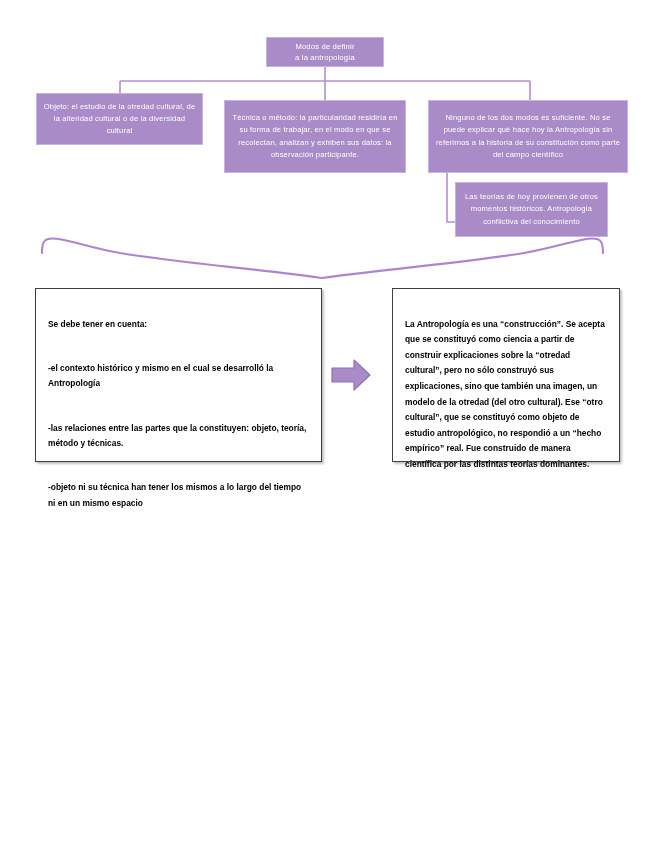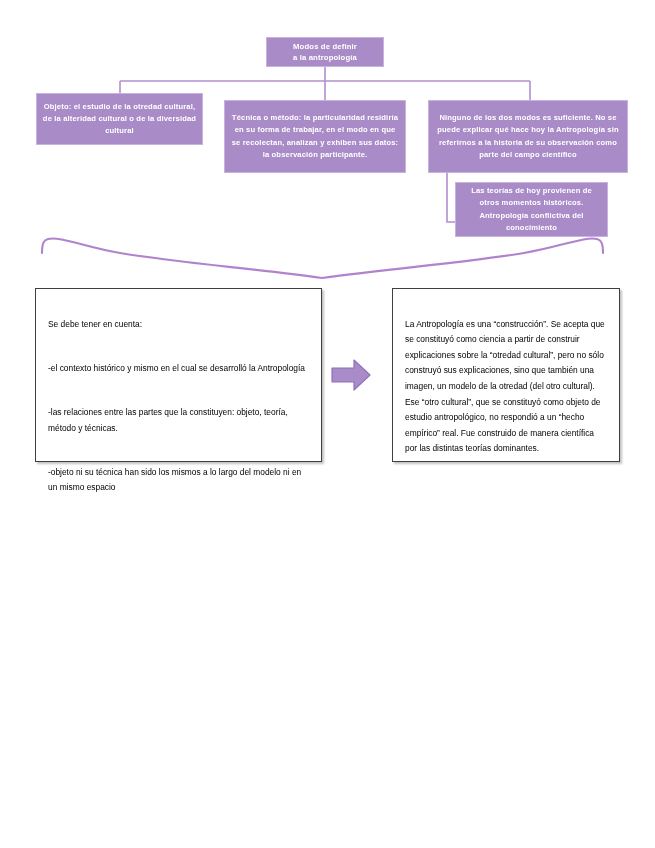--- a/index.html
+++ b/index.html
@@ -40,35 +40,35 @@
     color: #ffffff;
     text-align: center;
     font-size: 7.6px;
     line-height: 12.2px;
     letter-spacing: 0.15px;
     display: flex;
     align-items: center;
     justify-content: center;
     padding: 3px 5px;
     white-space: pre-line;
-    font-weight: bold;
   }
 
   .wbox {
     position: absolute;
     box-sizing: border-box;
     background: #ffffff;
     border: 1.3px solid #3f3f3f;
     box-shadow: 2px 2px 2px rgba(120,120,120,0.45);
     color: #000000;
     font-size: 8.4px;
     line-height: 15.6px;
     padding: 12px 12px 10px 12px;
     white-space: pre-line;
     text-align: left;
+    font-weight: bold;
   }
 
   .wbox .para {
     margin: 0 0 13px 0;
   }
   .wbox .para:last-child {
     margin-bottom: 0;
   }
   .wbox.tight .para {
     margin: 0;
@@ -156,29 +156,29 @@
              C 560 247 585 236 597 239 C 601 240 603 243 603 253" stroke="#b083cf" stroke-width="2.1" fill="none" stroke-linecap="round"></path>
   </svg>
 
   <div class="pbox" id="title-box">Modos de definir
 a la antropología</div>
 
   <div class="pbox" id="branch-tecnica">Técnica o método: la particularidad residiría en su forma de trabajar, en el modo en que se recolectan, analizan y exhiben sus datos: la observación participante.</div>
 
   <div class="pbox" id="branch-objeto">Objeto: el estudio de la otredad cultural, de la alteridad cultural o de la diversidad cultural</div>
 
-  <div class="pbox" id="branch-ninguno">Ninguno de los dos modos es suficiente. No se puede explicar qué hace hoy la Antropología sin referirnos a la historia de su observación como parte del campo científico</div>
+  <div class="pbox" id="branch-ninguno">Ninguno de los dos modos es suficiente. No se puede explicar qué hace hoy la Antropología sin referirnos a la historia de su constitución como parte del campo científico</div>
 
   <div class="pbox" id="branch-teorias">Las teorías de hoy provienen de otros momentos históricos. Antropología conflictiva del conocimiento</div>
 
   <div class="wbox" id="summary-box">
     <p class="para">Se debe tener en cuenta:</p>
     <p class="para">-el contexto histórico y mismo en el cual se desarrolló la Antropología</p>
     <p class="para">-las relaciones entre las partes que la constituyen: objeto, teoría, método y técnicas.</p>
-    <p class="para">-objeto ni su técnica han sido los mismos a lo largo del modelo ni en un mismo espacio</p>
+    <p class="para">-objeto ni su técnica han tener los mismos a lo largo del tiempo ni en un mismo espacio</p>
   </div>
 
   <svg id="flow-arrow" viewBox="0 0 42 34" xmlns="http://www.w3.org/2000/svg">
     <path d="M 2 10 L 24 10 L 24 2 L 40 17 L 24 32 L 24 24 L 2 24 Z" fill="#a98bc8" stroke="#9171ba" stroke-width="1.2" stroke-linejoin="round"></path>
   </svg>
 
   <div class="wbox tight" id="construccion-box">
     <p class="para">La Antropología es una “construcción”. Se acepta que se constituyó como ciencia a partir de construir explicaciones sobre la “otredad cultural”, pero no sólo construyó sus explicaciones, sino que también una imagen, un modelo de la otredad (del otro cultural). Ese “otro cultural”, que se constituyó como objeto de estudio antropológico, no respondió a un “hecho empírico” real. Fue construido de manera científica por las distintas teorías dominantes.</p>
   </div>
 

